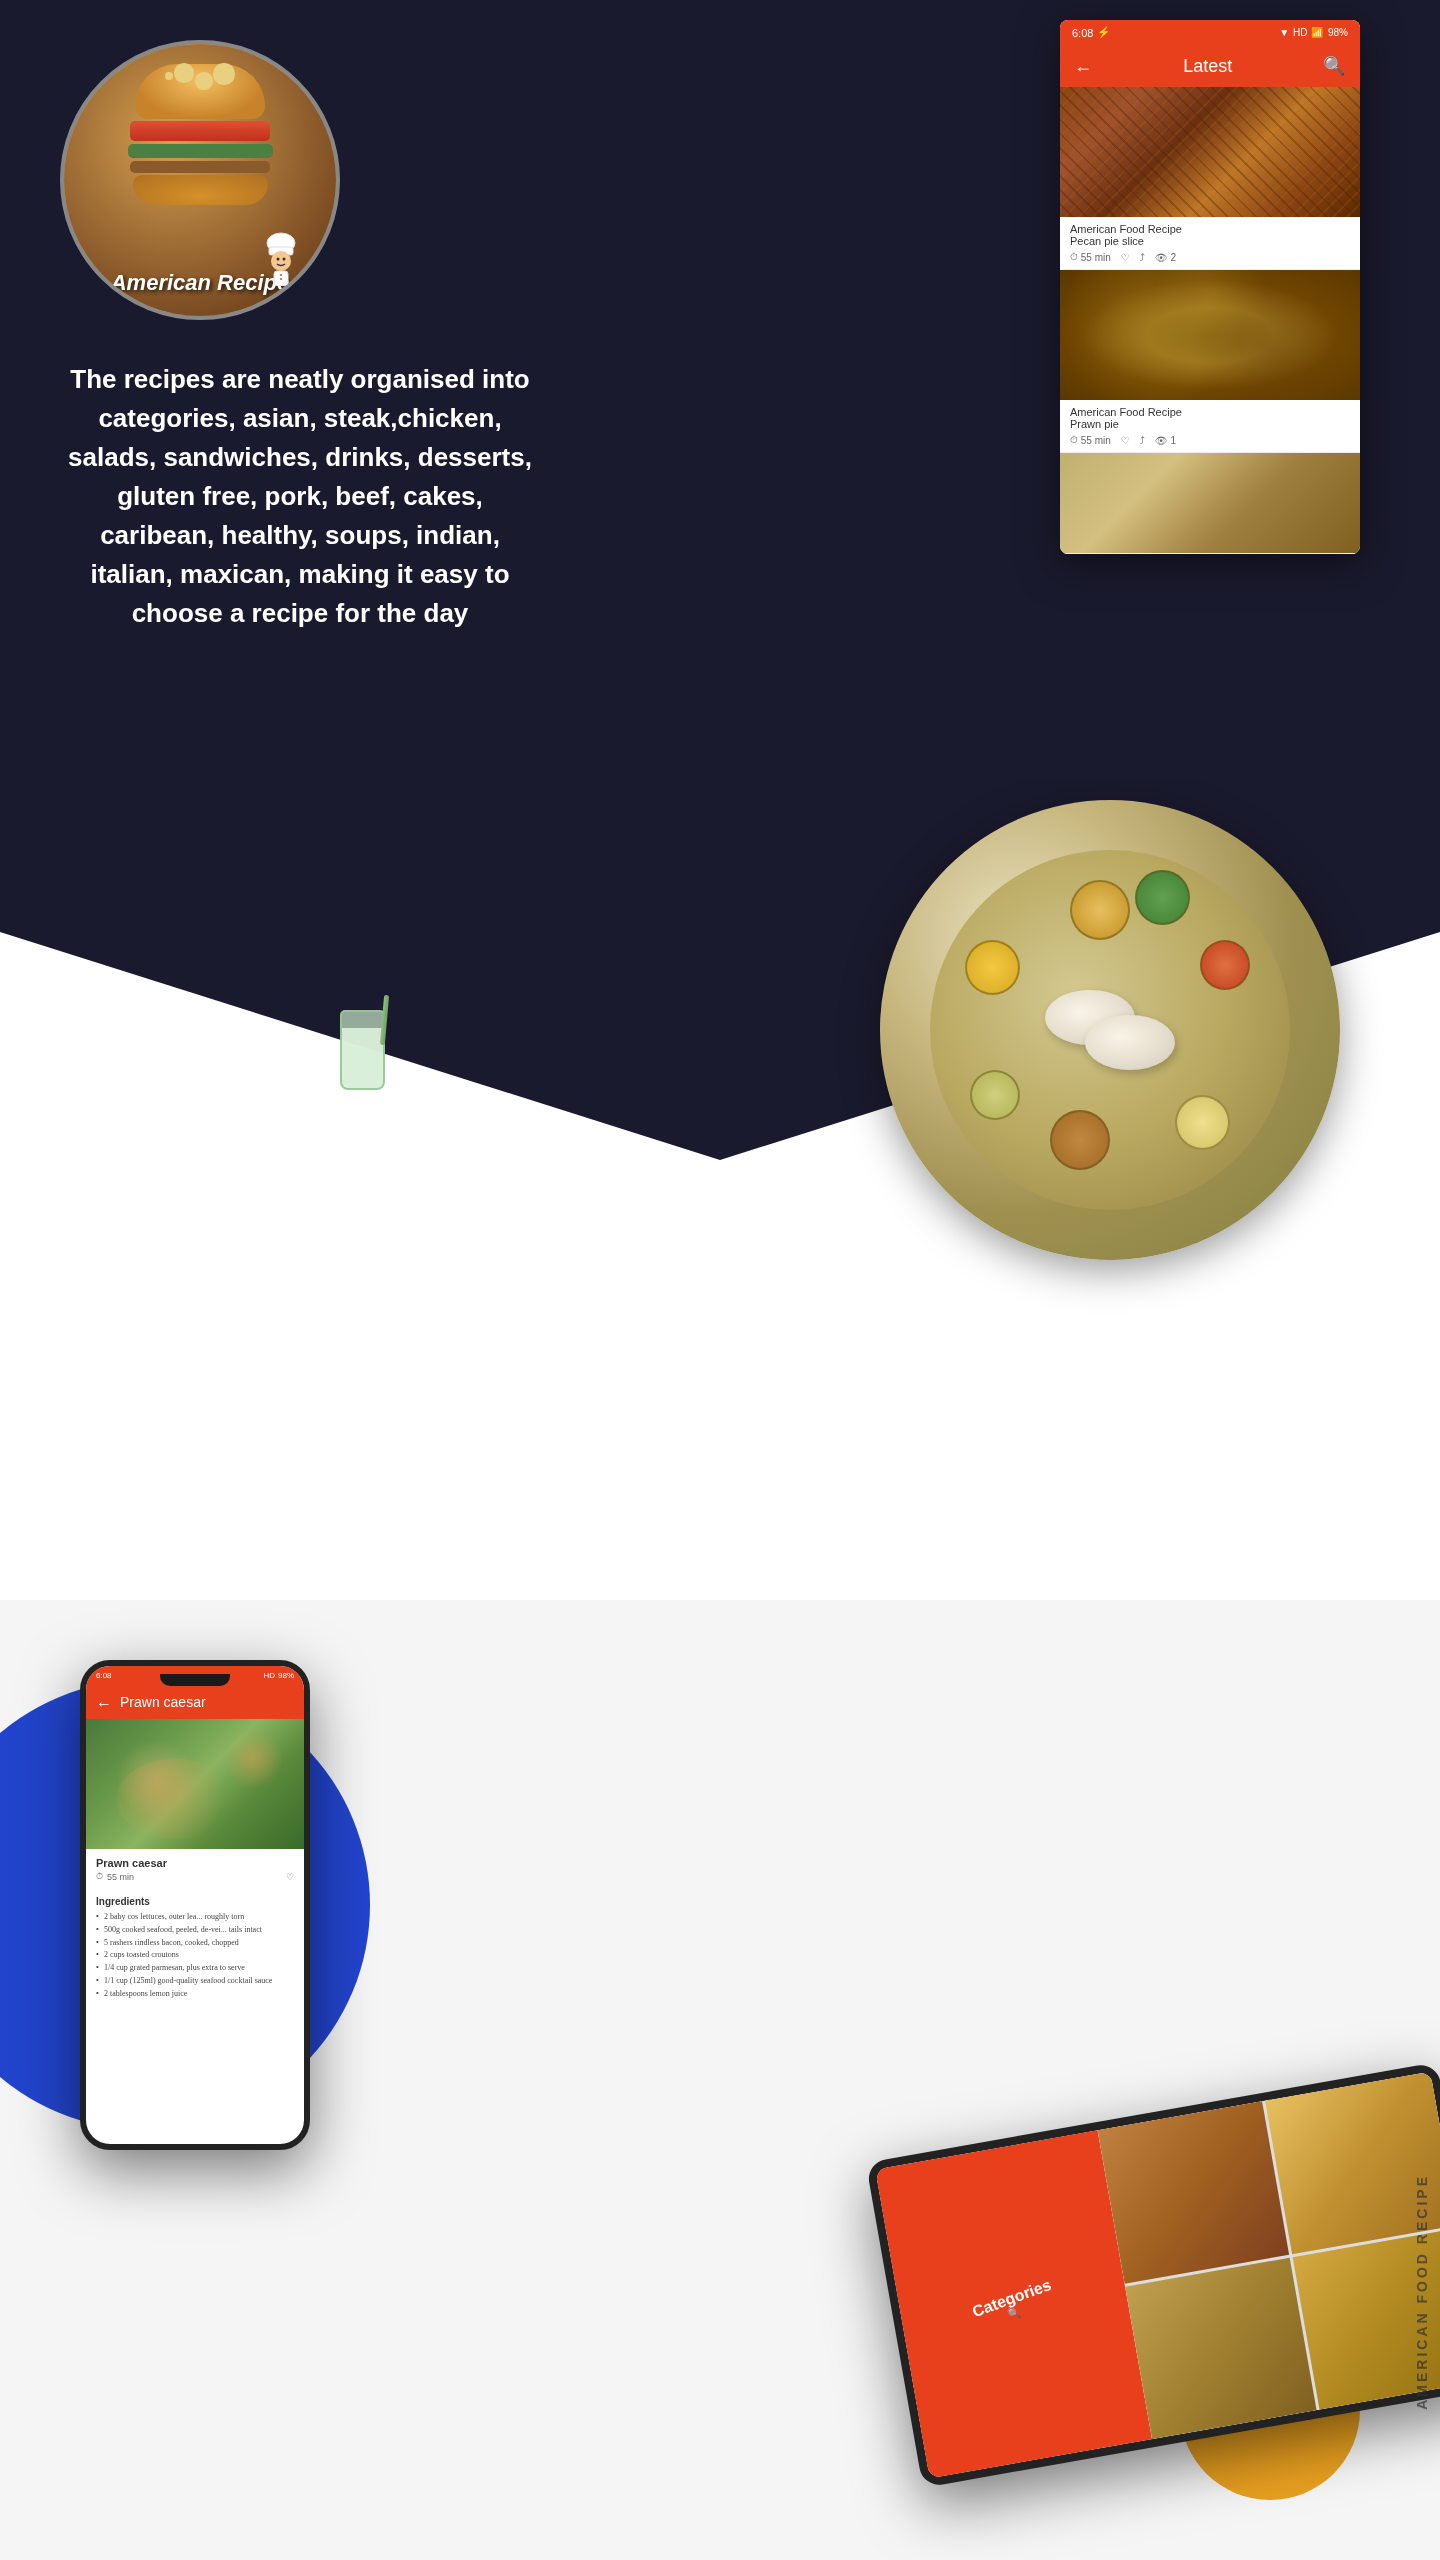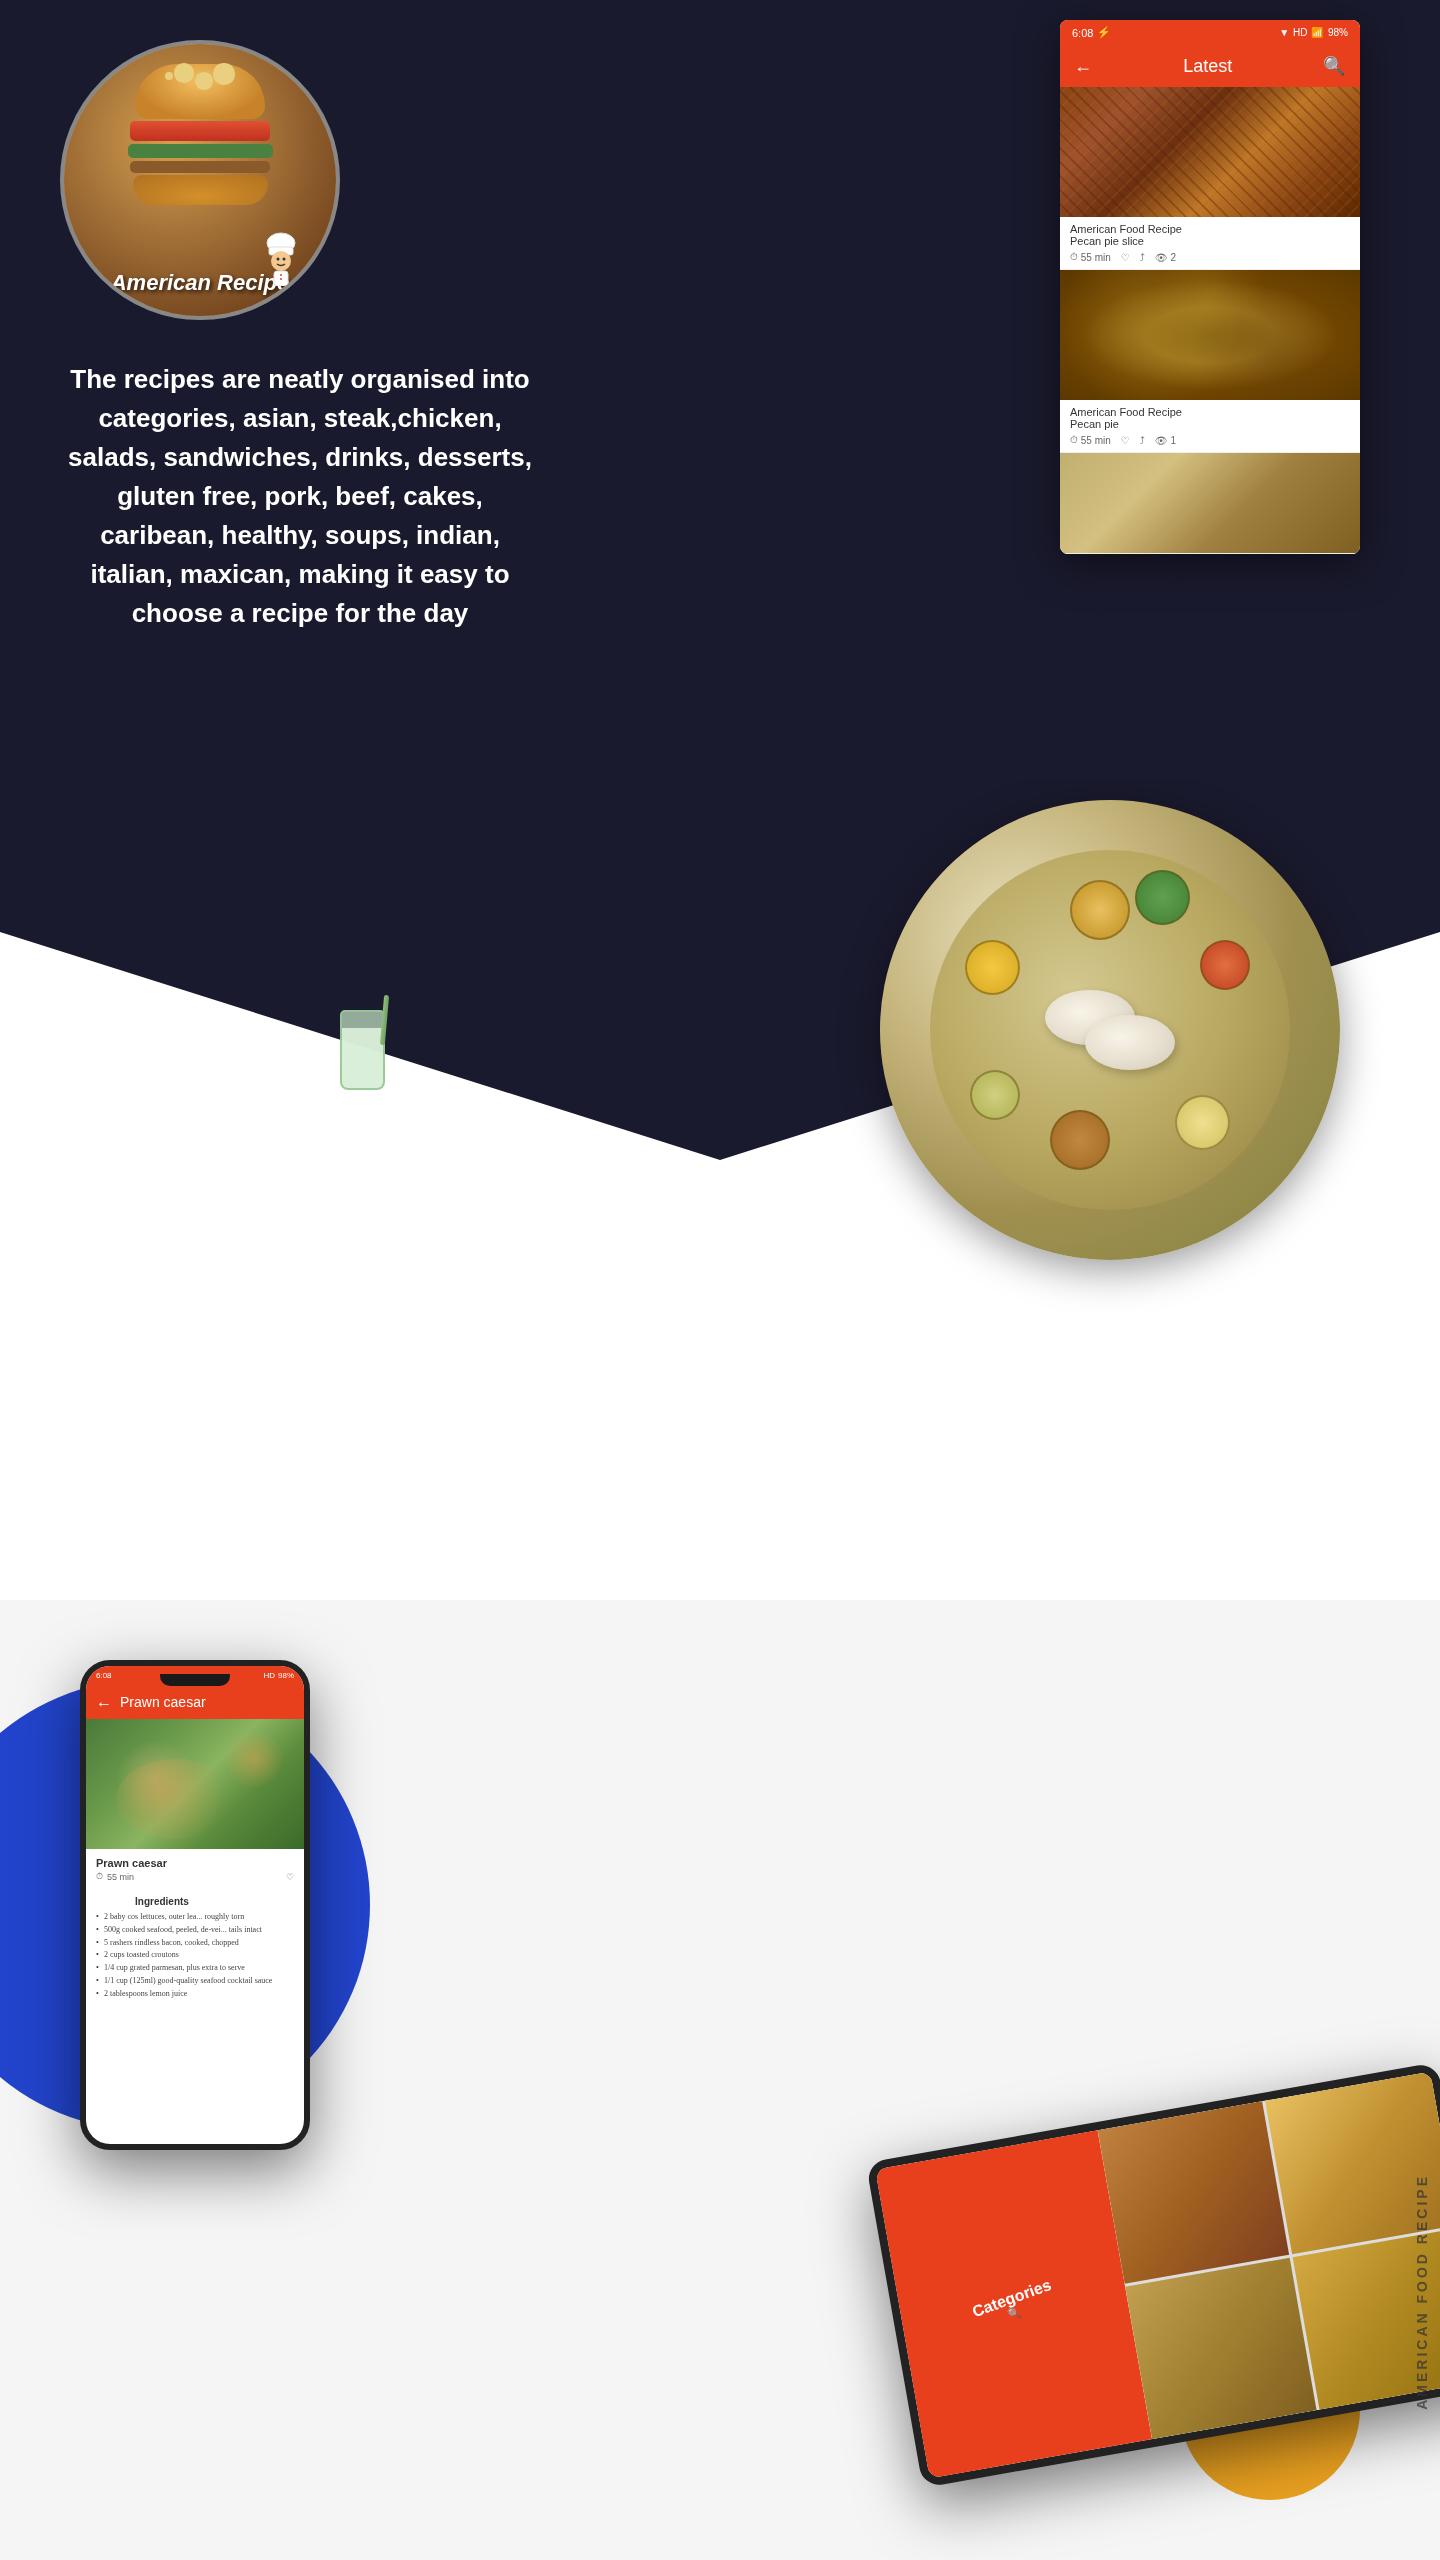--- a/index.html
+++ b/index.html
@@ -561,21 +561,20 @@
     .phone-ingredients {
       padding: 6px 10px;
       background: white;
     }
 
     .phone-ingredients-title {
       font-size: 10px;
       font-weight: bold;
       color: #333;
       margin-bottom: 4px;
-      margin-left: 39px;
     }
 
     .phone-ingredient-item {
       font-size: 8px;
       color: #444;
       line-height: 1.6;
       padding-left: 8px;
       position: relative;
       font-family: Liberation Serif, serif;
     }
@@ -759,21 +758,21 @@
           </div>
         </div>
       </div>
     </div>
 
     <div class="recipe-card">
       <div class="food-img-pecan"></div>
       <div class="recipe-info">
         <div class="recipe-title">
           <span>American Food Recipe</span><br>
-          <span>Pecan pie</span>
+          <span>Prawn pie</span>
         </div>
         <div class="recipe-meta">
           <div class="recipe-meta-item">
             <span>⏱</span>
             <span>55 min</span>
           </div>
           <div class="recipe-meta-item">
             <span>♡</span>
           </div>
           <div class="recipe-meta-item">

